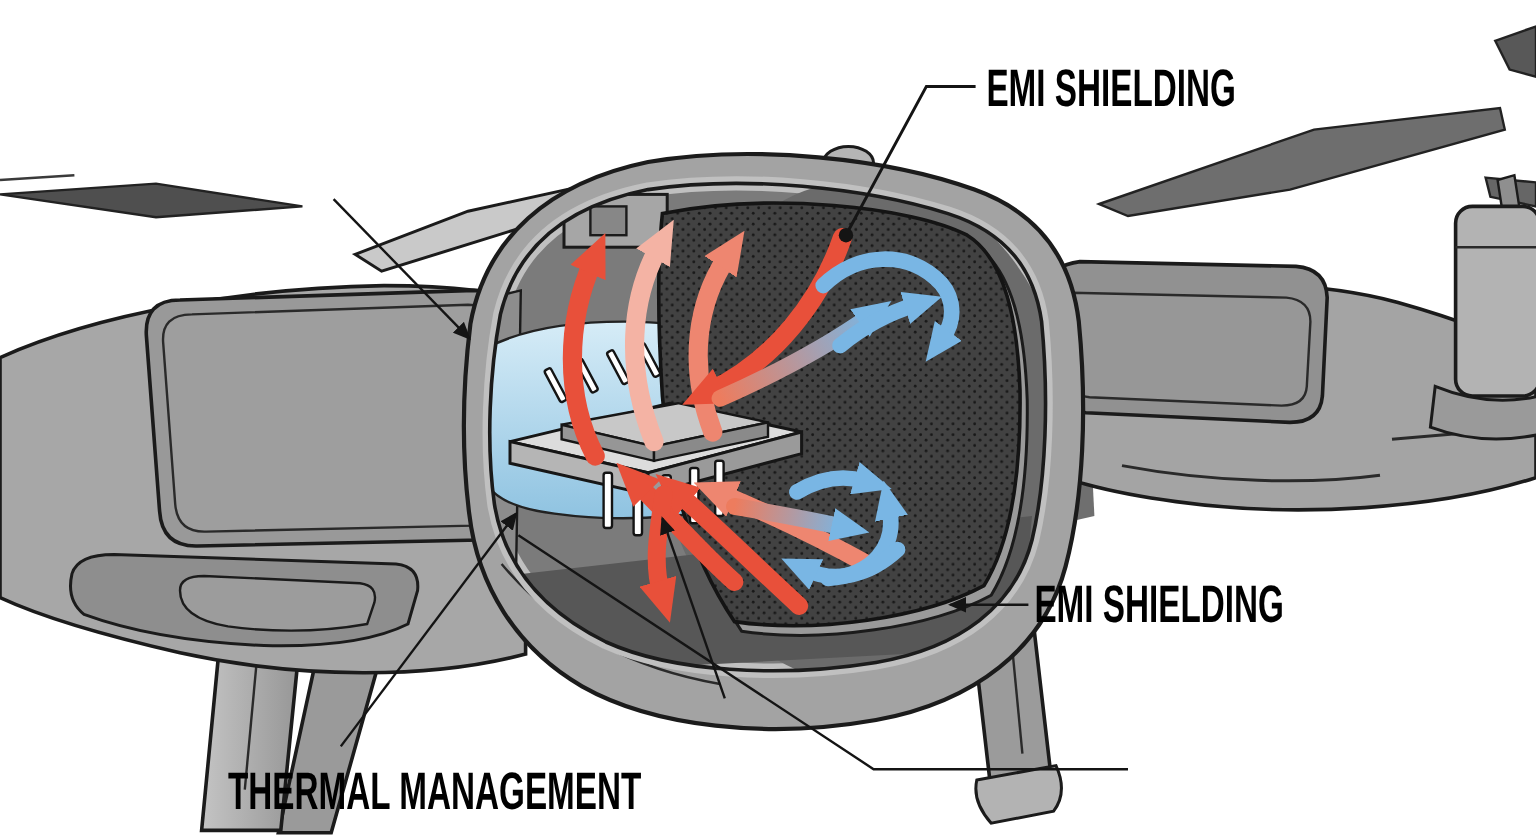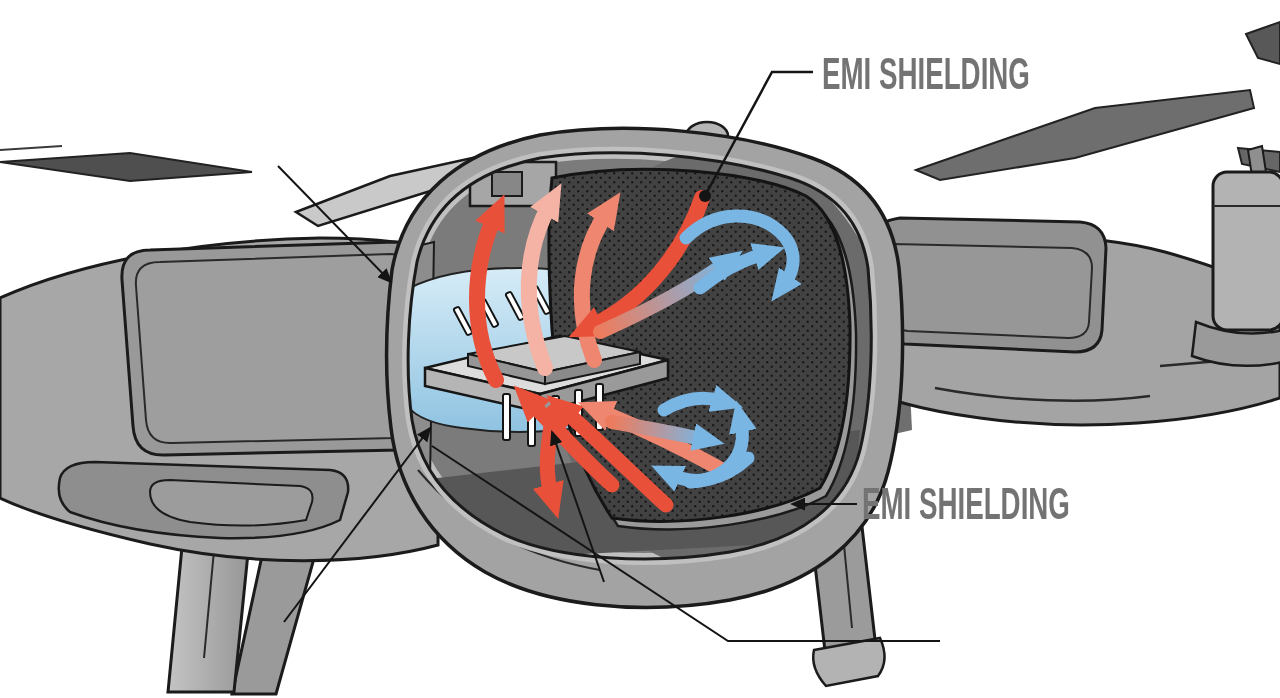--- a/index.html
+++ b/index.html
@@ -1,19 +1,19 @@
 <!DOCTYPE html>
 <html><head>
 <meta charset="utf-8">
 <style>
   html,body{margin:0;padding:0;background:#ffffff;}
   .canvas{position:relative;width:1280px;height:698px;background:#ffffff;overflow:hidden;
           font-family:"Liberation Sans",sans-serif;}
   .canvas svg{position:absolute;left:0;top:0;}
-  .label{position:absolute;font-weight:700;font-size:44px;color:#737373;white-space:nowrap;
+  .label{position:absolute;font-weight:700;font-size:44px;color:#000000;white-space:nowrap;
          line-height:1;letter-spacing:0px;}
   .cond{display:inline-block;transform:scaleX(0.63);transform-origin:0 0;}
   .lbl-emi-top{left:822px;top:52px;}
   .lbl-alum{left:88px;top:122px;}
   .lbl-emi-right{left:862px;top:482px;}
   .lbl-thermal{left:190px;top:638px;}
 </style>
 </head>
 <body>
 
@@ -175,13 +175,14 @@
     <circle cx="705" cy="196" r="6" fill="#141414" stroke="none"></circle>
     <path d="M857,504 L792,504" stroke-width="2" marker-end="url(#mthin)"></path>
     <path d="M284,622 L430,428" stroke-width="2" marker-end="url(#mthin)"></path>
     <path d="M604,582 L552,432" stroke-width="2" marker-end="url(#mthin)"></path>
     <path d="M432,446 L728,641 L940,641" stroke-width="2"></path>
   </g>
 </svg>
 
 <div class="label lbl-emi-top"><span class="cond">EMI SHIELDING</span></div>
 <div class="label lbl-emi-right"><span class="cond">EMI SHIELDING</span></div>
+<div class="label lbl-thermal"><span class="cond">THERMAL MANAGEMENT</span></div>
 </div>
 
 </body></html>

